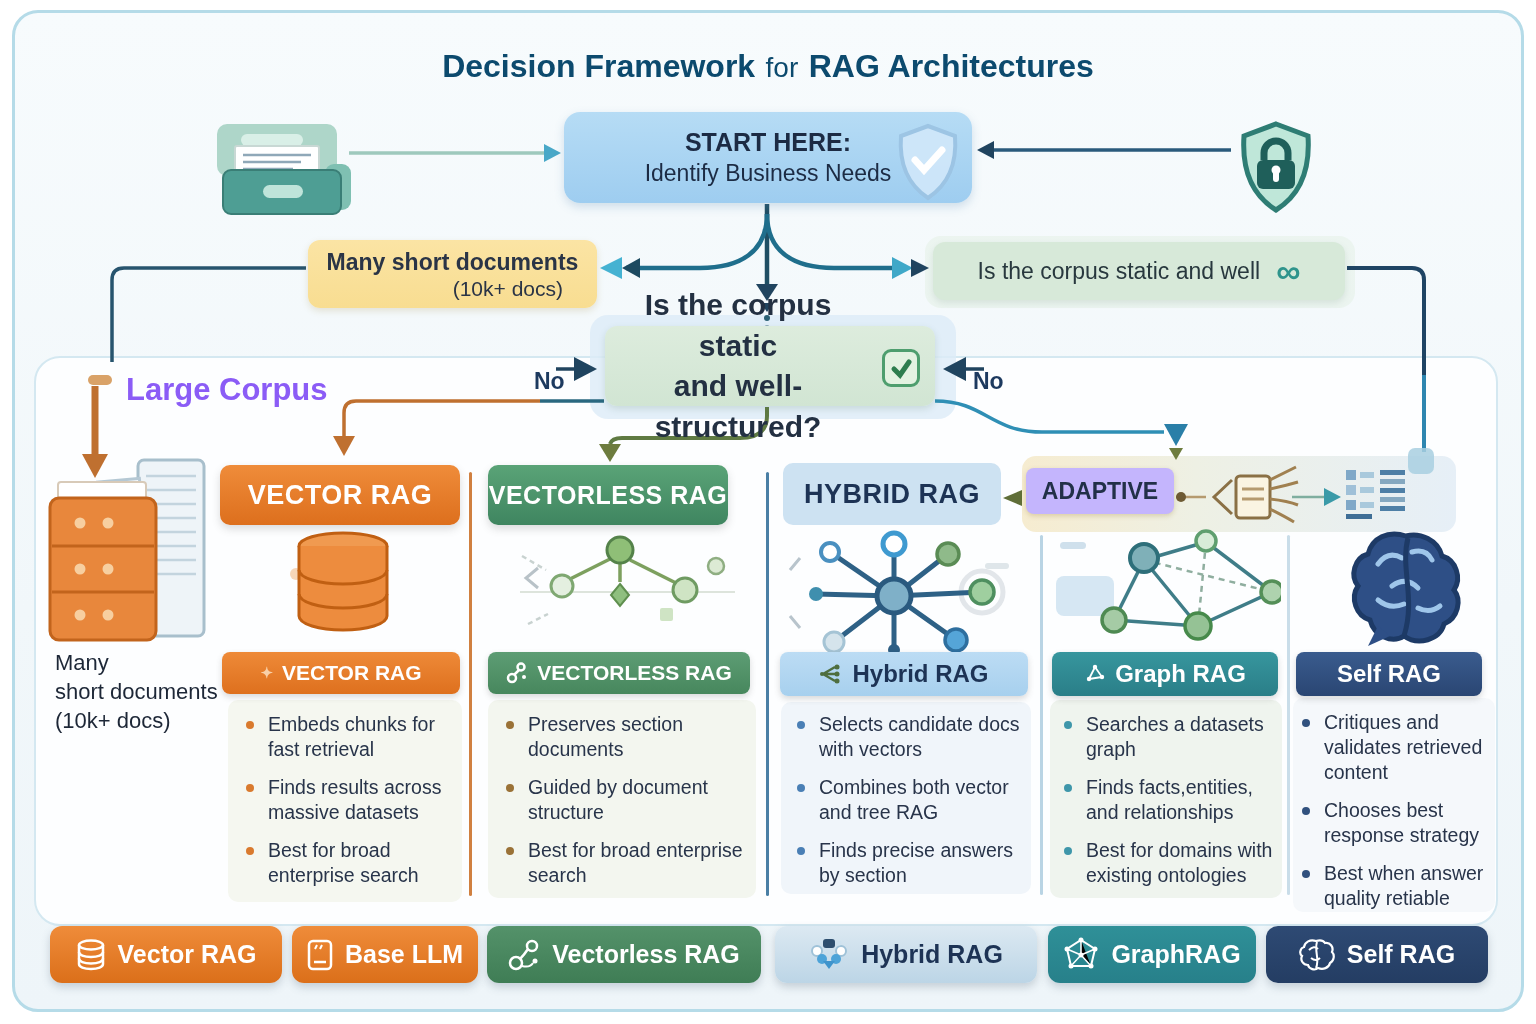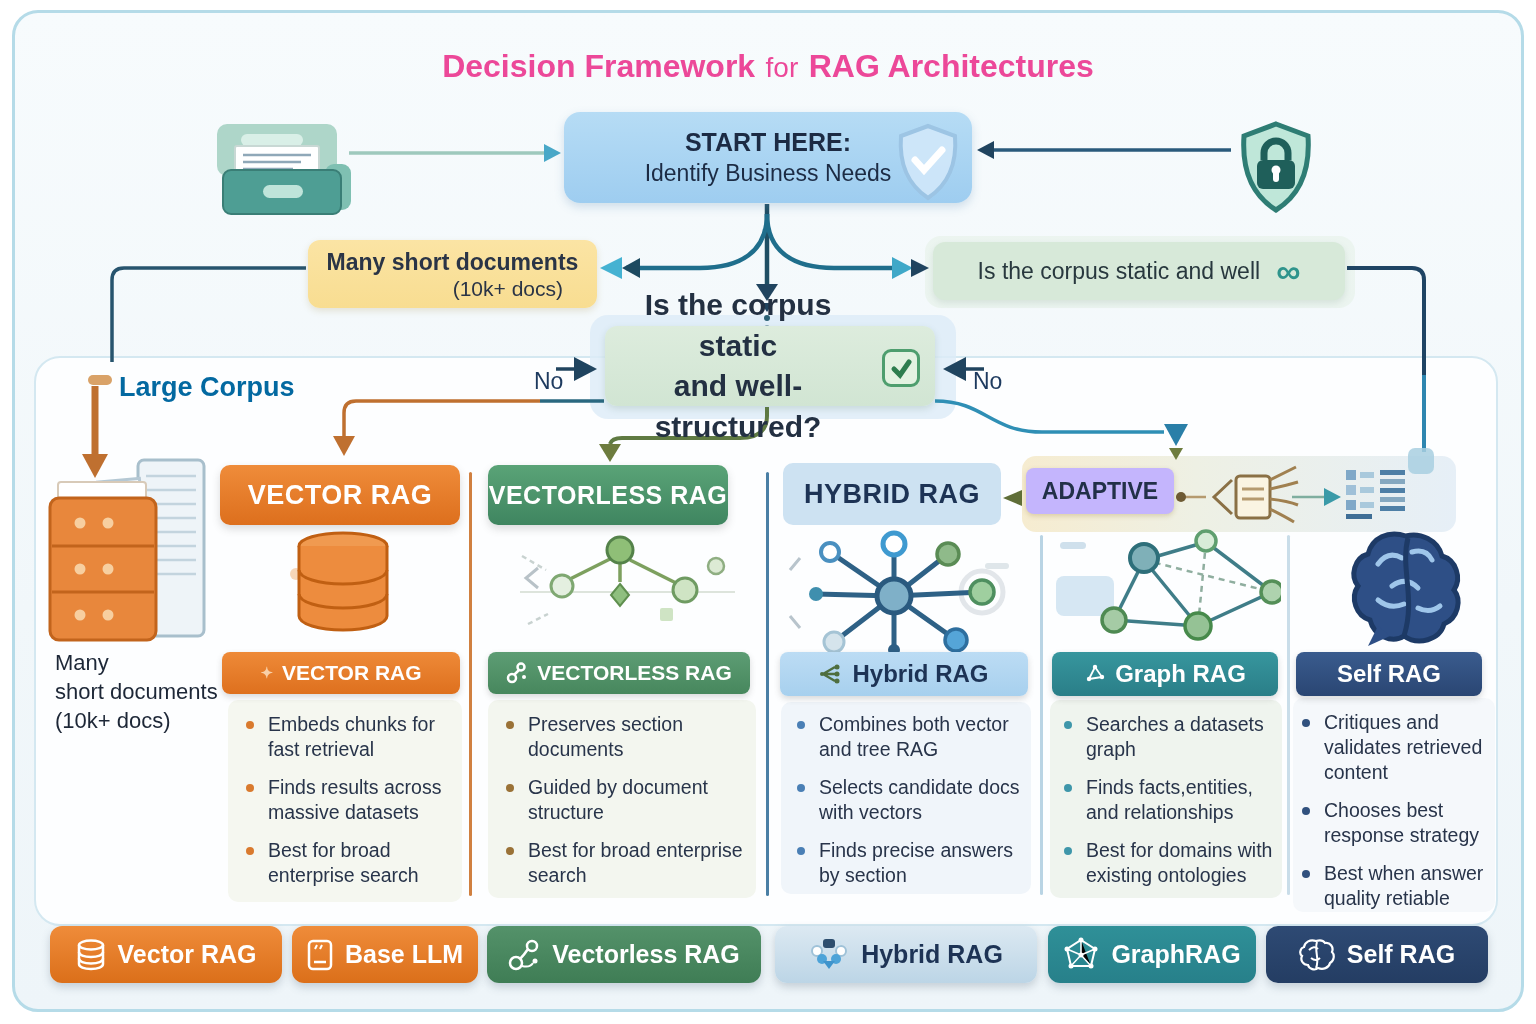--- a/index.html
+++ b/index.html
@@ -10,44 +10,44 @@
   
   .panel-layer{z-index:1;} .wires{position:absolute;left:0;top:0;z-index:2;} .box-layer{z-index:3;}
 
   
   .big-panel{left:34px;top:356px;width:1464px;height:570px;border:2px solid #d4e8f1;border-radius:26px;background:#fdfeff;}
   .adaptive-panel{left:1022px;top:456px;width:434px;height:76px;border-radius:14px;background:linear-gradient(90deg,#f6ecd0 0%,#eef0e4 40%,#e6eff7 100%);}
   .decision-glow{left:590px;top:315px;width:366px;height:104px;border-radius:18px;background:#dcebf7;opacity:.8;}
   .rightbox-glow{left:925px;top:236px;width:430px;height:72px;border-radius:16px;background:#e3f0e6;opacity:.55;}
 
   
-  .title{left:0;top:48px;width:1536px;text-align:center;color:#ec4899;z-index:3;}
+  .title{left:0;top:48px;width:1536px;text-align:center;color:#0c4a6e;z-index:3;}
   .title .t-b{font-size:32px;font-weight:800;}
   .title .t-n{font-size:28px;font-weight:400;padding:0 6px;}
 
   
   .start-box{left:564px;top:112px;width:408px;height:91px;background:linear-gradient(180deg,#b6dcf5,#9ecdf0);border-radius:16px;box-shadow:0 4px 10px rgba(90,140,180,.25);display:flex;flex-direction:column;align-items:center;justify-content:center;color:#1c2b44;}
   .start-box .l1{font-size:25px;font-weight:800;}
   .start-box .l2{font-size:23px;font-weight:500;margin-top:3px;}
   .start-badge{left:893px;top:122px;width:70px;height:80px;z-index:4;}
 
   .yellow-box{left:308px;top:240px;width:289px;height:68px;background:linear-gradient(180deg,#fbe4a4,#f8dd91);border-radius:12px;box-shadow:0 3px 7px rgba(150,120,40,.18);color:#2a3446;padding-top:9px;}
   .yellow-box .l1{font-size:23px;font-weight:600;text-align:center;}
   .yellow-box .l2{font-size:21px;font-weight:500;text-align:right;padding-right:34px;margin-top:1px;}
 
   .green-right-box{left:933px;top:242px;width:412px;height:58px;background:#d7e9d9;border-radius:12px;display:flex;align-items:center;justify-content:center;color:#28383e;font-size:23px;font-weight:500;box-shadow:0 3px 6px rgba(90,130,100,.15);}
   .inf{font-size:34px;font-weight:700;color:#2f948c;margin-left:16px;line-height:1;}
 
   .decision-box{left:605px;top:326px;width:330px;height:80px;background:linear-gradient(180deg,#ddecdd,#d1e5d3);border-radius:12px;display:flex;flex-direction:column;justify-content:center;color:#233042;padding-right:64px;text-align:center;box-shadow:0 3px 7px rgba(80,120,90,.18);}
   .decision-box .dl{font-size:30px;font-weight:600;line-height:1.35;}
   .check-sq{left:882px;top:349px;width:38px;height:38px;border:3px solid #4e9e6e;border-radius:9px;background:#e3f2e1;display:flex;align-items:center;justify-content:center;z-index:4;}
 
-  .no-label{font-size:23px;font-weight:400;color:#1d3a5f;z-index:3;}
+  .no-label{font-size:23px;font-weight:700;color:#1d3a5f;z-index:3;}
   .no-left{left:534px;top:368px;} .no-right{left:973px;top:368px;}
-  .large-corpus{left:119px;top:372px;font-size:27px;font-weight:800;color:#0369a1;z-index:3;}
+  .large-corpus{left:126px;top:372px;font-size:31px;font-weight:800;color:#8b5cf6;z-index:3;}
 
   
   .col-header{border-radius:10px;display:flex;align-items:center;justify-content:center;font-weight:800;color:#fff;font-size:27px;letter-spacing:.5px;box-shadow:0 4px 8px rgba(80,80,80,.2);}
   .h-vector{left:220px;top:465px;width:240px;height:60px;background:linear-gradient(180deg,#ef8c3a,#dd6f1d);}
   .h-vectorless{left:488px;top:465px;width:240px;height:60px;background:linear-gradient(180deg,#5aa377,#3f8560);font-size:25px;}
   .h-hybrid{left:783px;top:463px;width:218px;height:62px;background:#cde2f2;color:#1d3355;box-shadow:none;border-radius:10px;}
   .chip-adaptive{left:1026px;top:468px;width:148px;height:46px;background:#c4b5fd;border-radius:8px;display:flex;align-items:center;justify-content:center;font-size:23px;font-weight:800;color:#223048;box-shadow:0 2px 5px rgba(140,110,30,.25);z-index:3;}
 
   
   .chip{border-radius:8px;display:flex;align-items:center;justify-content:center;gap:9px;font-weight:800;box-shadow:0 3px 6px rgba(70,70,70,.2);z-index:3;}
@@ -373,22 +373,22 @@
     <li>Embeds chunks for fast retrieval</li>
     <li>Finds results across massive datasets</li>
     <li>Best for broad enterprise search</li>
   </ul>
   <ul class="bullets b-vectorless abs">
     <li>Preserves section documents</li>
     <li>Guided by document structure</li>
     <li>Best for broad enterprise search</li>
   </ul>
   <ul class="bullets b-hybrid abs">
+    <li>Selects candidate docs with vectors</li>
     <li>Combines both vector and tree RAG</li>
-    <li>Selects candidate docs with vectors</li>
     <li>Finds precise answers by section</li>
   </ul>
   <ul class="bullets b-graph abs">
     <li>Searches a datasets graph</li>
     <li>Finds facts,entities, and relationships</li>
     <li>Best for domains with existing ontologies</li>
   </ul>
   <ul class="bullets b-self abs">
     <li>Critiques and validates retrieved content</li>
     <li>Chooses best response strategy</li>

